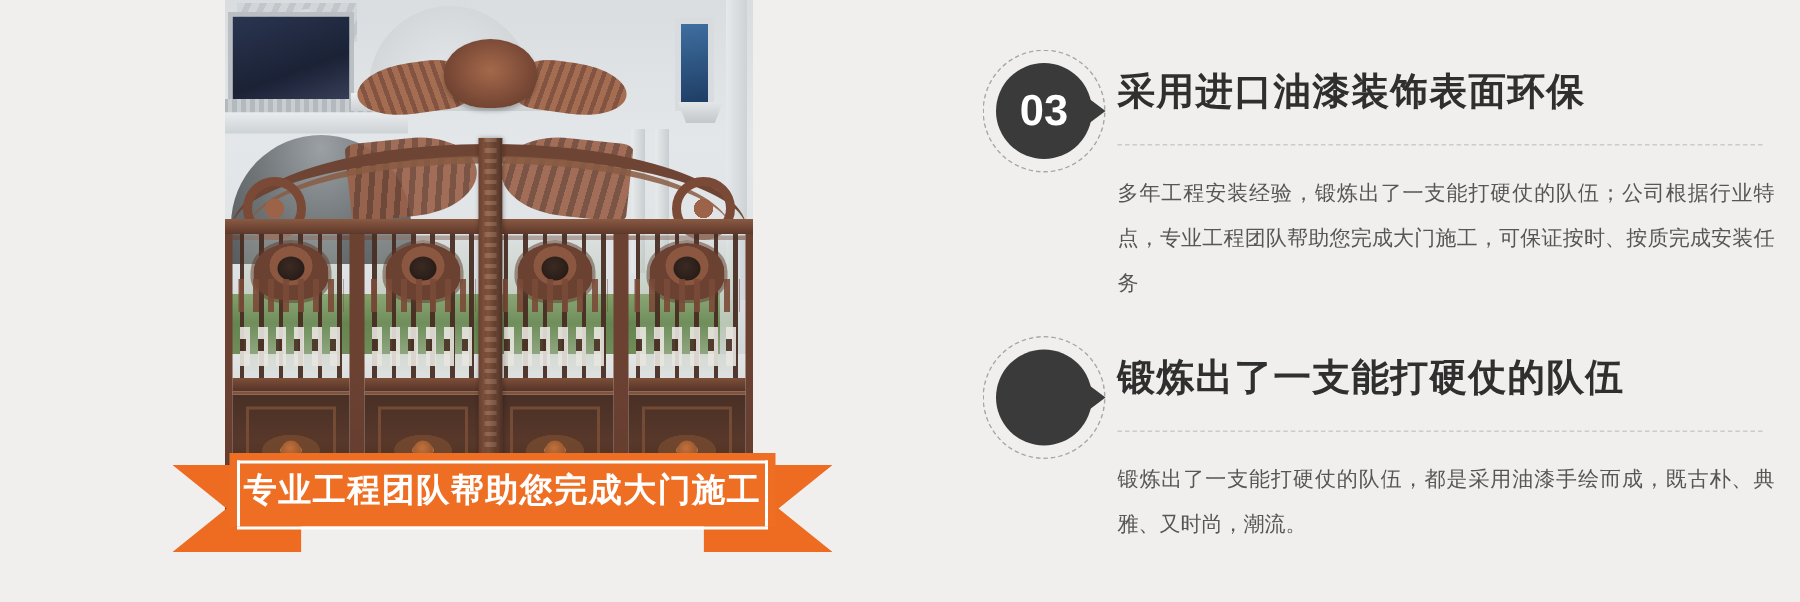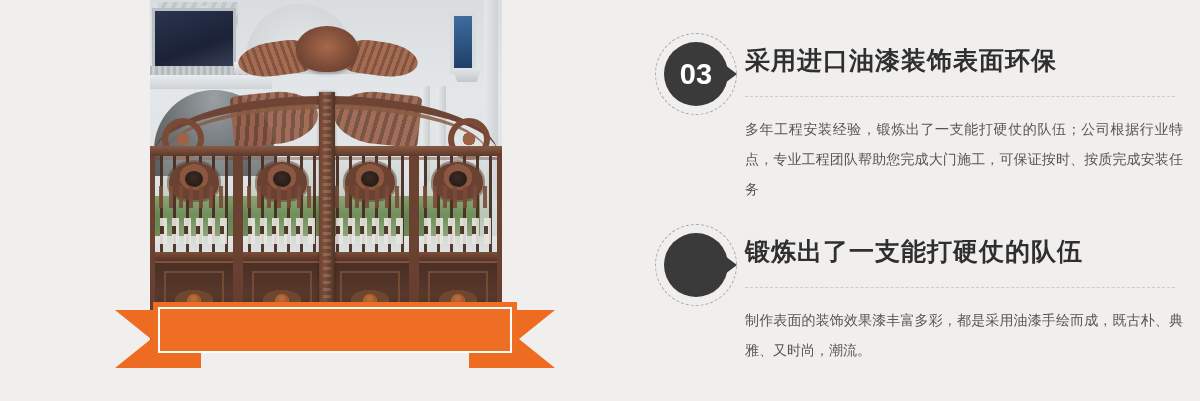--- a/index.html
+++ b/index.html
@@ -473,20 +473,21 @@
       </div>
       <div class="photo-shade"></div>
     </div>
   </div>
 
   <div class="ribbon">
     <div class="ribbon-tail left"></div>
     <div class="ribbon-tail right"></div>
     <div class="ribbon-band"></div>
     <div class="ribbon-band-inner-bottom"></div>
+    <div class="ribbon-text">专业工程团队帮助您完成大门施工</div>
   </div>
 
   <div class="features">
 
     <div class="feature f1">
       <div class="badge">
         <div class="badge-dash"></div>
         <div class="badge-circle"></div>
         <div class="badge-point"></div>
         <div class="badge-num">03</div>
@@ -501,17 +502,17 @@
     <div class="feature f2">
       <div class="badge">
         <div class="badge-dash"></div>
         <div class="badge-circle"></div>
         <div class="badge-point"></div>
       </div>
       <div class="feature-head">
         <div class="feature-title">锻炼出了一支能打硬仗的队伍</div>
       </div>
       <div class="divider"></div>
-      <div class="feature-body">制作表面的装饰效果漆丰富多彩，都是采用油漆手绘而成，既古朴、典雅、又时尚，潮流。</div>
+      <div class="feature-body">锻炼出了一支能打硬仗的队伍，都是采用油漆手绘而成，既古朴、典雅、又时尚，潮流。</div>
     </div>
 
   </div>
 </div>
 
 </body></html>

